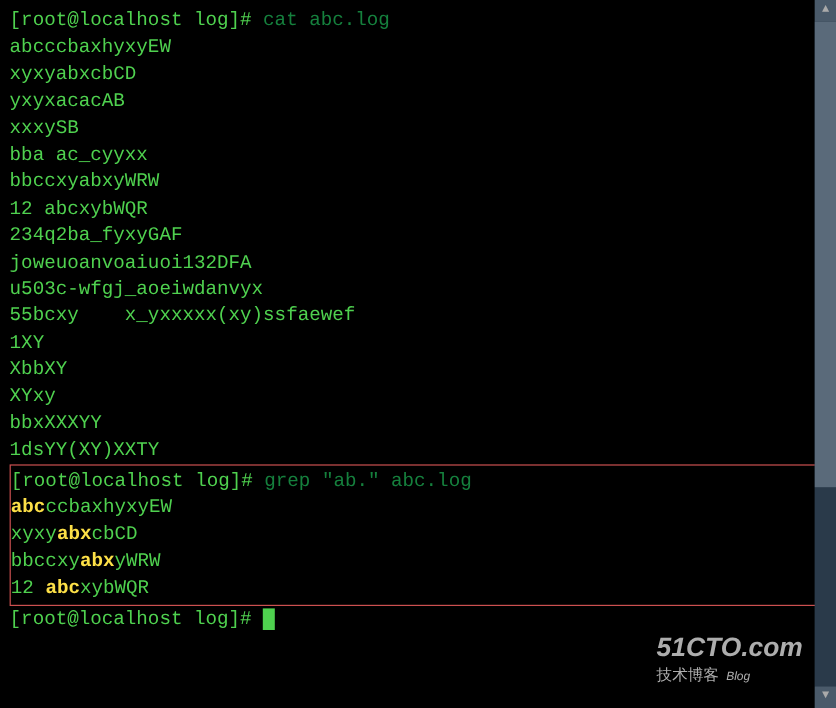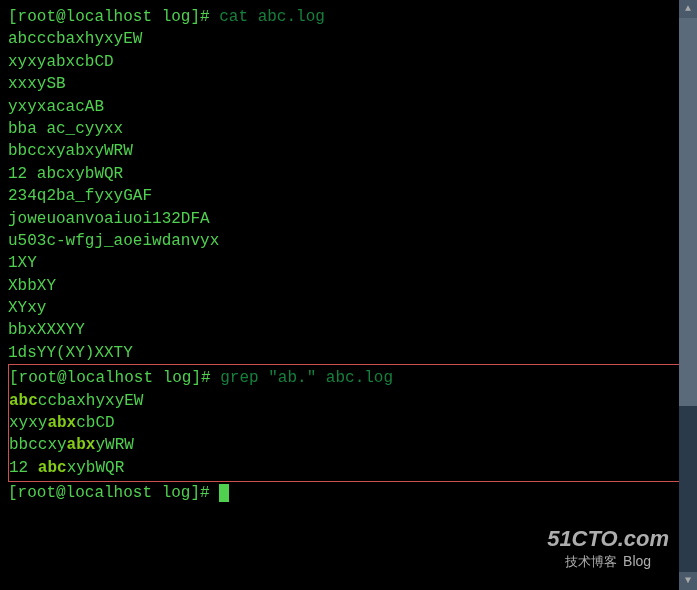--- a/index.html
+++ b/index.html
@@ -24,21 +24,21 @@
     .command { color: #15803d; }
     .output-line {
       color: #4fd14f;
       white-space: pre;
     }
     .highlight-box {
       border: 1px solid #cc5050;
       margin-top: 0px;
       padding: 2px 0;
     }
-    .match { color: #84cc16; font-weight: bold; }
+    .match { color: #fde047; font-weight: bold; }
     .cursor {
       display: inline-block;
       width: 10px;
       height: 18px;
       background: #4fd14f;
       vertical-align: text-bottom;
     }
     .scrollbar {
       position: absolute;
       right: 0;
@@ -70,56 +70,58 @@
       width: 100%;
       height: 70%;
       background: #5a6a7a;
     }
     .watermark {
       position: absolute;
       right: 28px;
       bottom: 18px;
       color: #ccc;
       font-family: Arial, sans-serif;
-      text-align: center;
+      text-align: left;
       opacity: 0.85;
     }
     .watermark .wm-main {
       font-size: 22px;
       font-weight: bold;
       font-style: italic;
       letter-spacing: 0px;
     }
     .watermark .wm-sub {
       font-size: 13px;
       margin-top: -2px;
     }
     .watermark .wm-blog {
-      font-size: 14px;
+      font-size: 10px;
+      font-style: italic;
       display: inline-block;
       margin-left: 6px;
     }
   </style>
 </head>
 <body>
 
 <div class="terminal">
   <div class="prompt-line"><span>[root@localhost log]# </span><span class="command">cat abc.log</span></div>
 
   <div>
     <div class="output-line">abcccbaxhyxyEW</div>
     <div class="output-line">xyxyabxcbCD</div>
+    <div class="output-line">yxyxacacAB</div>
     <div class="output-line">xxxySB</div>
-    <div class="output-line">yxyxacacAB</div>
     <div class="output-line">bba ac_cyyxx</div>
     <div class="output-line">bbccxyabxyWRW</div>
     <div class="output-line">12 abcxybWQR</div>
     <div class="output-line">234q2ba_fyxyGAF</div>
     <div class="output-line">joweuoanvoaiuoi132DFA</div>
     <div class="output-line">u503c-wfgj_aoeiwdanvyx</div>
+    <div class="output-line">55bcxy    x_yxxxxx(xy)ssfaewef</div>
     <div class="output-line">1XY</div>
     <div class="output-line"></div>
     <div class="output-line">XbbXY</div>
     <div class="output-line">XYxy</div>
     <div class="output-line">bbxXXXYY</div>
     <div class="output-line">1dsYY(XY)XXTY</div>
   </div>
 
   <div class="highlight-box">
     <div class="prompt-line"><span>[root@localhost log]# </span><span class="command">grep "ab." abc.log</span></div>

